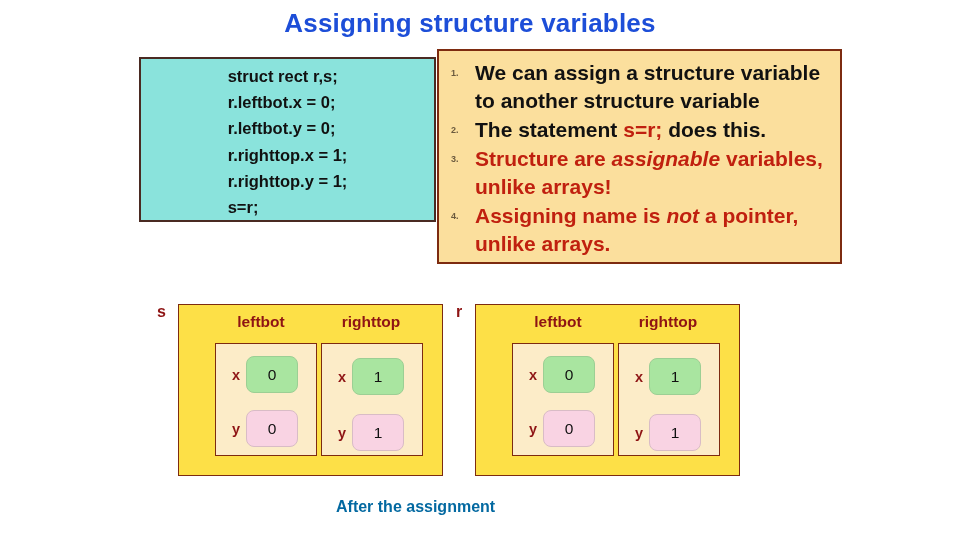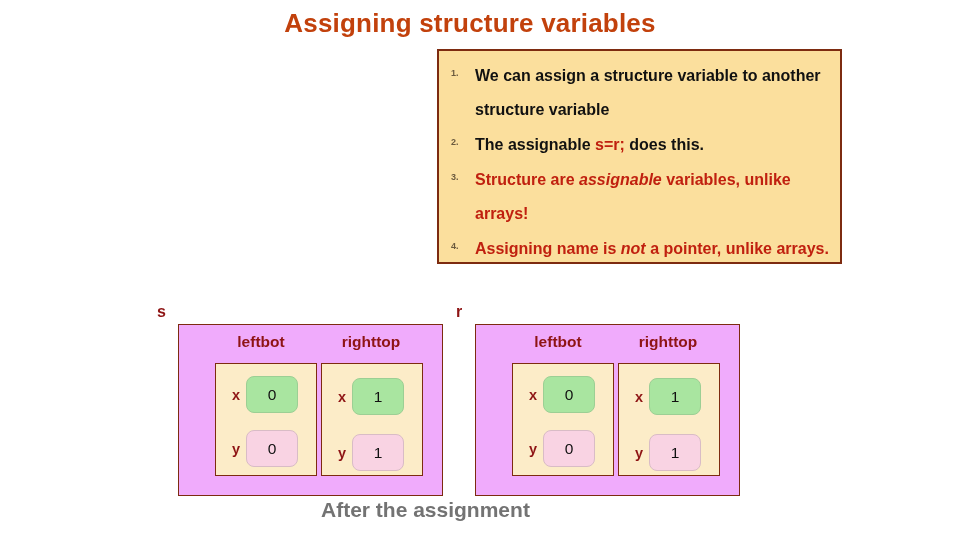--- a/index.html
+++ b/index.html
@@ -8,21 +8,21 @@
     background: #ffffff;
     font-family: "Liberation Sans", sans-serif;
     overflow: hidden;
   }
   #slide { position: relative; width: 960px; height: 540px; background: #fff; }
 
   
   .slide-title {
     position: absolute; left: 0; top: 8px; width: 940px;
     text-align: center;
-    font-size: 26px; font-weight: bold; color: #c2410c;
+    font-size: 26px; font-weight: bold; color: #1d4ed8;
     letter-spacing: .2px;
   }
 
   
   .code-box {
     position: absolute; left: 139px; top: 57px; width: 297px; height: 165px;
     background: #8ae3dc;
     border: 2px solid #4a2a22;
     display: flex; align-items: flex-start; justify-content: center;
     padding-top: 4px;
@@ -40,37 +40,36 @@
     border: 2px solid #7d2b10;
     padding: 8px 10px 0 6px;
   }
   .note-item { display: flex; align-items: flex-start; margin-bottom: 1px; }
   .note-num {
     width: 30px; flex: 0 0 30px;
     font-size: 9px; color: #6b5a3e; font-weight: bold;
     padding-top: 9px; text-align: left; padding-left: 6px;
   }
   .note-text {
-    flex: 1; font-size: 16px; font-weight: bold;
-    line-height: 34px; color: #111;
+    flex: 1; font-size: 21px; font-weight: bold;
+    line-height: 28px; color: #111;
   }
   .note-text.red { color: #c0200f; }
   .note-text .accent { color: #c0200f; }
   .note-text .ital { font-style: italic; }
 
   
   .var-label {
     position: absolute;
     font-size: 16px; font-weight: bold; color: #8e1414;
   }
   .struct-box {
     position: absolute;
-    background: #f0abfc;
+    background: #fde047;
     border: 1.6px solid #7d2b10;
-    margin-top: 20px;
   }
   .field-head {
     position: absolute;
     font-size: 15.5px; font-weight: bold; color: #8e1414;
     text-align: center;
   }
   .member-box {
     position: absolute;
     background: #fcecc8;
     border: 1.4px solid #7d2b10;
@@ -83,47 +82,57 @@
   .cell-val {
     width: 52px; height: 37px; border-radius: 8px;
     display: flex; align-items: center; justify-content: center;
     font-size: 15.5px; color: #111;
   }
   .cell-val.green { background: #a9e5a0; border: 1px solid #9ccf94; }
   .cell-val.pink  { background: #f9d3e3; border: 1px solid #d9bcc6; }
 
   
   .caption {
-    position: absolute; left: 321px; top: 498px;
-    font-size: 21px; font-weight: bold; color: #737373;
+    position: absolute; left: 336px; top: 498px;
+    font-size: 16px; font-weight: bold; color: #0369a1;
   }
   .page-no {
     position: absolute; right: 26px; top: 508px;
     font-size: 11px; color: #9a9a9a; margin-top: 32px;
   }
 </style>
 </head>
 <body>
 
 <div id="slide">
 
   <div class="slide-title">Assigning structure variables</div>
 
+  <div class="code-box">
+    <div class="code-lines">
+      <div class="code-line">struct rect r,s;</div>
+      <div class="code-line">r.leftbot.x = 0;</div>
+      <div class="code-line">r.leftbot.y = 0;</div>
+      <div class="code-line">r.righttop.x = 1;</div>
+      <div class="code-line">r.righttop.y = 1;</div>
+      <div class="code-line">s=r;</div>
+    </div>
+  </div>
 
   <div class="notes-panel">
     <div class="note-item">
       <div class="note-num">1.</div>
       <div class="note-text">
         <span>We can assign a structure variable to another structure variable</span>
       </div>
     </div>
     <div class="note-item">
       <div class="note-num">2.</div>
       <div class="note-text">
-        <span>The assignable </span><span class="accent">s=r;</span><span> does this.</span>
+        <span>The statement </span><span class="accent">s=r;</span><span> does this.</span>
       </div>
     </div>
     <div class="note-item">
       <div class="note-num">3.</div>
       <div class="note-text red">
         <span>Structure are </span><span class="ital">assignable</span><span> variables, unlike arrays!</span>
       </div>
     </div>
     <div class="note-item">
       <div class="note-num">4.</div>

